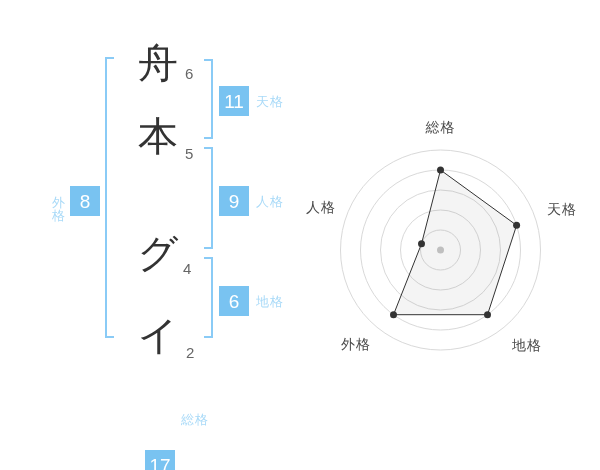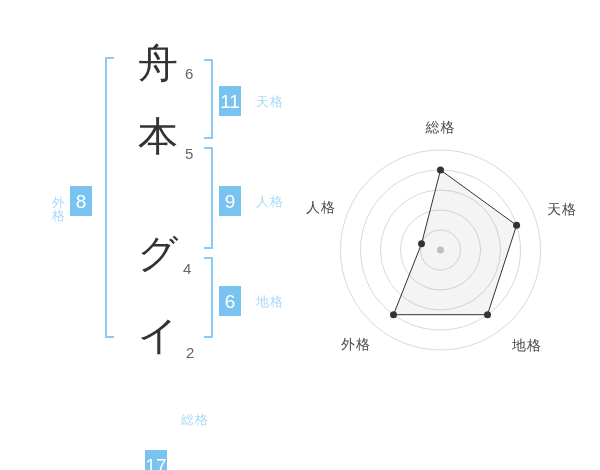--- a/index.html
+++ b/index.html
@@ -13,21 +13,21 @@
     width:44px;text-align:center;font-size:40px;line-height:1;
     color:#333;letter-spacing:0;
   }
   .stroke-num{
     font-size:15px;line-height:1;color:#666;
   }
   .bracket{width:9px;box-sizing:border-box;}
   .bracket-left{border-left:2px solid #8ACBF6;border-top:2px solid #8ACBF6;border-bottom:2px solid #8ACBF6;}
   .bracket-right{border-right:2px solid #8ACBF6;border-top:2px solid #8ACBF6;border-bottom:2px solid #8ACBF6;}
   .value-badge{
-    width:22px;height:30px;background:#79C3F1;color:#ffffff;
+    width:30px;height:30px;background:#79C3F1;color:#ffffff;
     display:flex;align-items:center;justify-content:center;
     font-size:19px;line-height:1;
   }
   .kaku-label{
     font-size:13px;line-height:1;color:#A9DAF8;letter-spacing:1px;
   }
   .radar-wrap{left:295px;top:110px;width:300px;height:260px;}
 </style>
 </head>
 <body>

